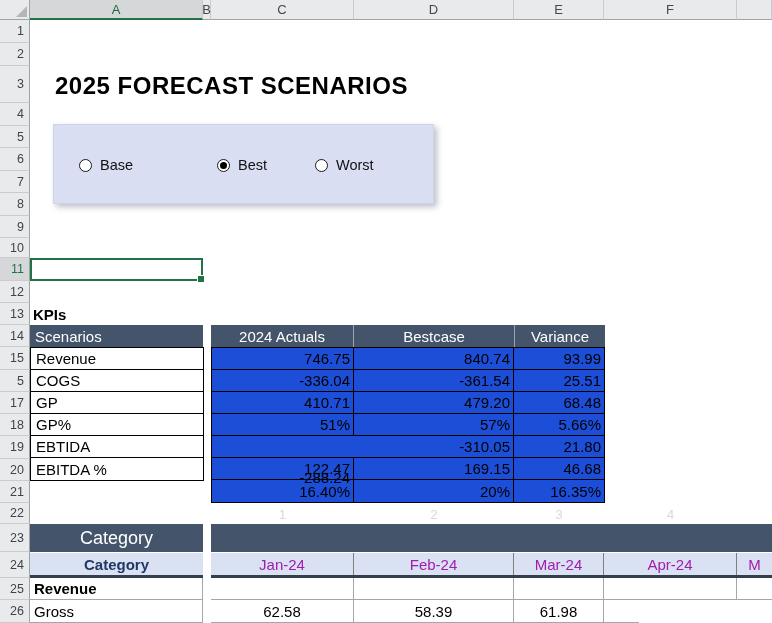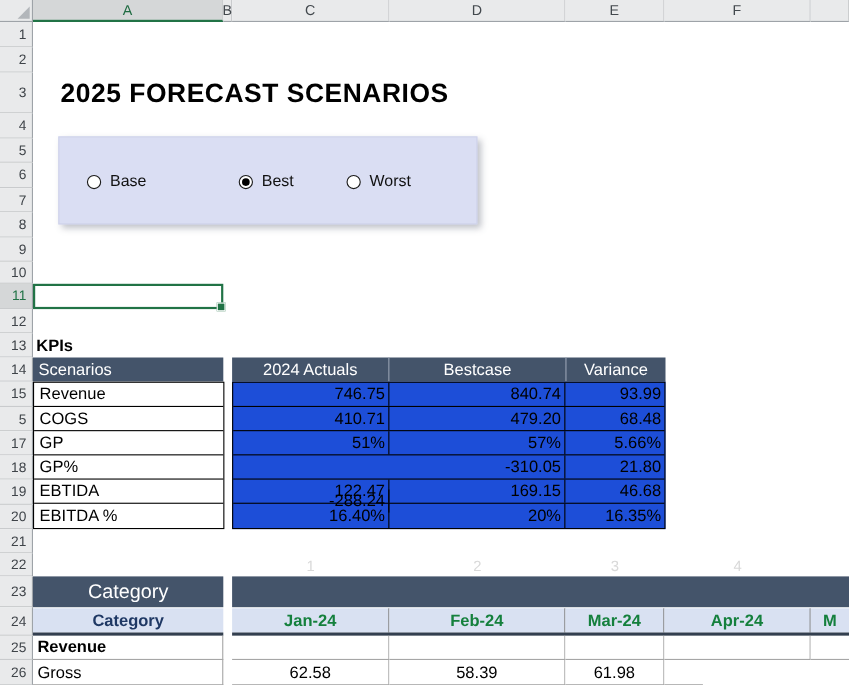--- a/index.html
+++ b/index.html
@@ -96,21 +96,21 @@
     color: #fff; font-size: 18px; display: flex; align-items: center; justify-content: center;
   }
   #cat-banner-bar { left: 211px; top: 524px; width: 561px; height: 28px; background: #44546A; }
   #cat-h-label {
     left: 30px; top: 553px; width: 173px; height: 22px; background: #D9E1F2;
     color: #1F3864; font-weight: 700; font-size: 15px;
     display: flex; align-items: center; justify-content: center;
   }
   #cat-h-months { left: 211px; top: 553px; width: 561px; height: 22px; display: flex; }
   #cat-h-months .mcell {
-    background: #D9E1F2; color: #15803d; font-weight: 700; font-size: 15px;
+    background: #D9E1F2; color: #a21caf; font-weight: 400; font-size: 15px;
     display: flex; align-items: center; justify-content: center;
     border-right: 1px solid #7F7F7F; height: 100%;
   }
   #cat-h-months .mcell:last-child { border-right: none; }
   .thick-line { position: absolute; top: 575px; height: 3px; background: #333F4F; }
   .cat-row-label {
     position: absolute; left: 30px; width: 173px; font-size: 15px;
     border-right: 1px solid #A6A6A6; border-bottom: 1px solid #A6A6A6;
     display: flex; align-items: center; padding-left: 4px; background: #fff;
   }
@@ -201,20 +201,25 @@
       <div class="cell">EBTIDA</div>
       <div class="cell">EBITDA %</div>
     </div>
   <div id="kpi-values" class="abs">
       <div class="vrow">
         <div class="vcell" style="width: 142px;">746.75</div>
         <div class="vcell" style="width: 160px;">840.74</div>
         <div class="vcell" style="width: 90px;">93.99</div>
       </div>
       <div class="vrow">
+        <div class="vcell" style="width: 142px;">-336.04</div>
+        <div class="vcell" style="width: 160px;">-361.54</div>
+        <div class="vcell" style="width: 90px;">25.51</div>
+      </div>
+      <div class="vrow">
         <div class="vcell" style="width: 142px;">410.71</div>
         <div class="vcell" style="width: 160px;">479.20</div>
         <div class="vcell" style="width: 90px;">68.48</div>
       </div>
       <div class="vrow">
         <div class="vcell" style="width: 142px;">51%</div>
         <div class="vcell" style="width: 160px;">57%</div>
         <div class="vcell" style="width: 90px;">5.66%</div>
       </div>
       <div class="vrow">

